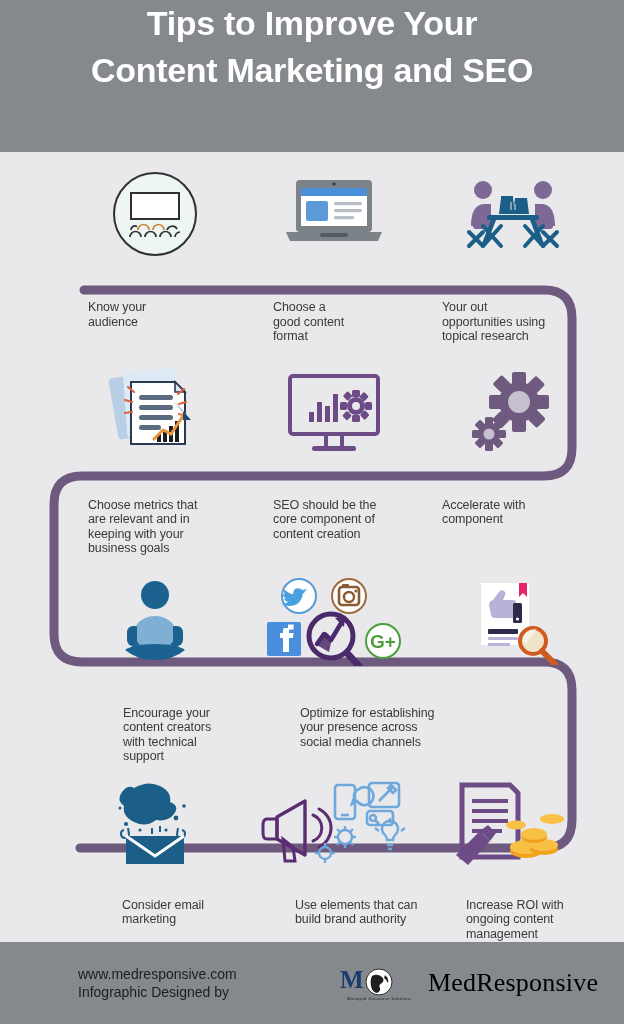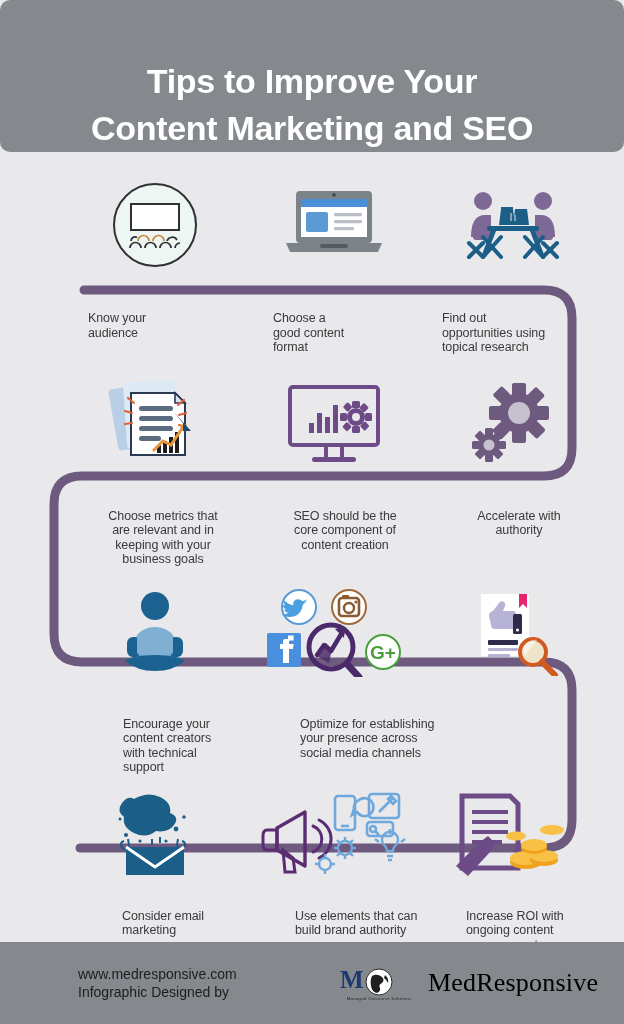--- a/index.html
+++ b/index.html
@@ -9,21 +9,21 @@
     background: #e9e9ec;
     overflow: hidden;
   }
   .page { position: relative; width: 624px; height: 1024px; background: #e9e9ec; }
 
   
   .header {
     position: absolute; left: 0; top: 0; width: 624px; height: 152px;
     background: #85898d;
     display: flex; flex-direction: column;
-    align-items: center; justify-content: flex-end; border-radius: 10px;
+    align-items: center; justify-content: flex-start;
   }
   .header h1 {
     color: #ffffff;
     font-size: 34px;
     font-weight: bold;
     line-height: 47px;
     text-align: center;
     letter-spacing: -0.3px;
   }
 
@@ -109,21 +109,21 @@
       <span>Content Marketing and SEO</span>
     </h1>
   </div>
 
   <svg class="snake" viewBox="0 0 624 790">
     <path d="M 84 138 L 544 138 Q 572 138 572 166 L 572 296 Q 572 324 544 324 L 82 324 Q 54 324 54 352 L 54 482 Q 54 510 82 510 L 544 510 Q 572 510 572 538 L 572 668 Q 572 696 544 696 L 80 696" fill="none" stroke="#6e5a7e" stroke-width="9" stroke-linecap="round"></path>
   </svg>
 
   <div class="rows">
 
-    <div class="row" style="padding-top:25px;">
+    <div class="row" style="padding-top:14px;">
       <div class="icon-band">
 
         <div class="cell c1">
           <div class="icon-wrap">
             <svg width="92" height="92" viewBox="0 0 92 92">
               <circle cx="46" cy="46" r="41" fill="#eef6f3" stroke="#2e3033" stroke-width="2"></circle>
               <rect x="22" y="25" width="48" height="26" fill="#ffffff" stroke="#2e3033" stroke-width="2"></rect>
               <g fill="none" stroke="#2e3033" stroke-width="1.7">
                 <path d="M21 69 a5.5 5.5 0 0 1 11 0"></path>
                   <path d="M36 69 a5.5 5.5 0 0 1 11 0"></path>
@@ -208,28 +208,28 @@
         <div class="cell c1 caption cap-pad-a">
           <div>Know your</div>
           <div>audience</div>
         </div>
         <div class="cell c2 caption cap-pad-b">
           <div>Choose a</div>
           <div>good content</div>
           <div>format</div>
         </div>
         <div class="cell c3 caption cap-pad-c">
-          <div>Find out</div>
+          <div>Your out</div>
           <div>opportunities using</div>
           <div>topical research</div>
         </div>
       </div>
     </div>
 
-    <div class="row" style="padding-top:14px;text-align:center;">
+    <div class="row" style="padding-top:14px;">
       <div class="icon-band">
 
         <div class="cell c1">
           <div class="icon-wrap tall">
             <svg width="108" height="96" viewBox="0 0 108 96">
               <rect x="12" y="10" width="52" height="62" rx="4" fill="#b8cfe5" transform="rotate(-10 38 41)"></rect>
               <rect x="24" y="6" width="52" height="66" rx="4" fill="#dde9f4" transform="rotate(-4 50 39)"></rect>
               <path d="M30 18 h44 l10 10 v52 h-54 z" fill="#ffffff" stroke="#2b3a52" stroke-width="2"></path>
               <path d="M74 18 v10 h10 z" fill="#d8e2ee" stroke="#2b3a52" stroke-width="1.6"></path>
               <g fill="#5b6b80">
@@ -326,21 +326,21 @@
           <div>keeping with your</div>
           <div>business goals</div>
         </div>
         <div class="cell c2 caption cap-pad-b">
           <div>SEO should be the</div>
           <div>core component of</div>
           <div>content creation</div>
         </div>
         <div class="cell c3 caption cap-pad-c">
           <div>Accelerate with</div>
-          <div>authority</div>
+          <div>component</div>
         </div>
       </div>
     </div>
 
     <div class="row" style="padding-top:16px;">
       <div class="icon-band">
 
         <div class="cell c1">
           <div class="icon-wrap">
             <svg width="96" height="84" viewBox="0 0 96 84">

